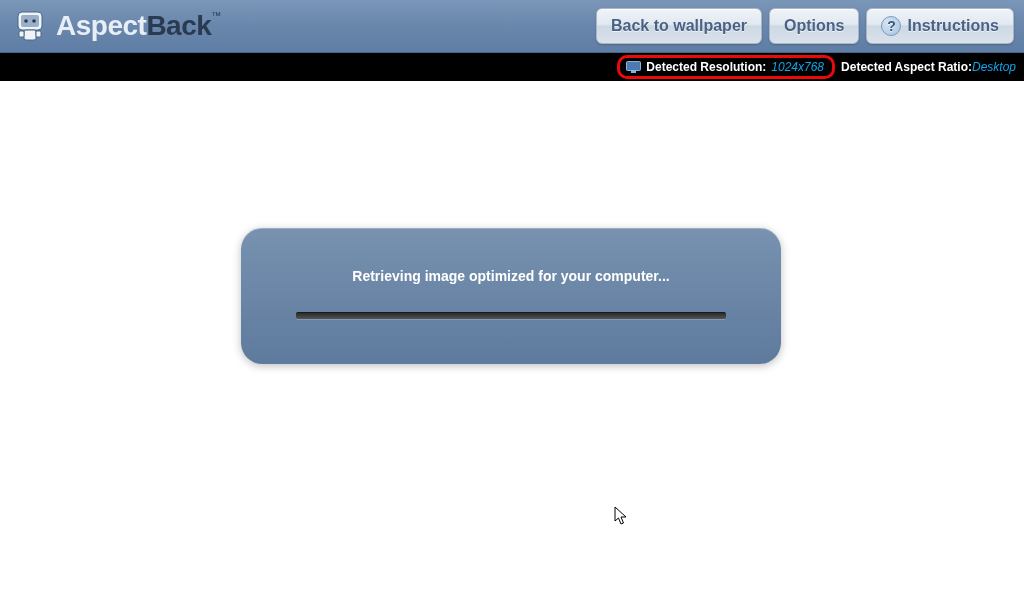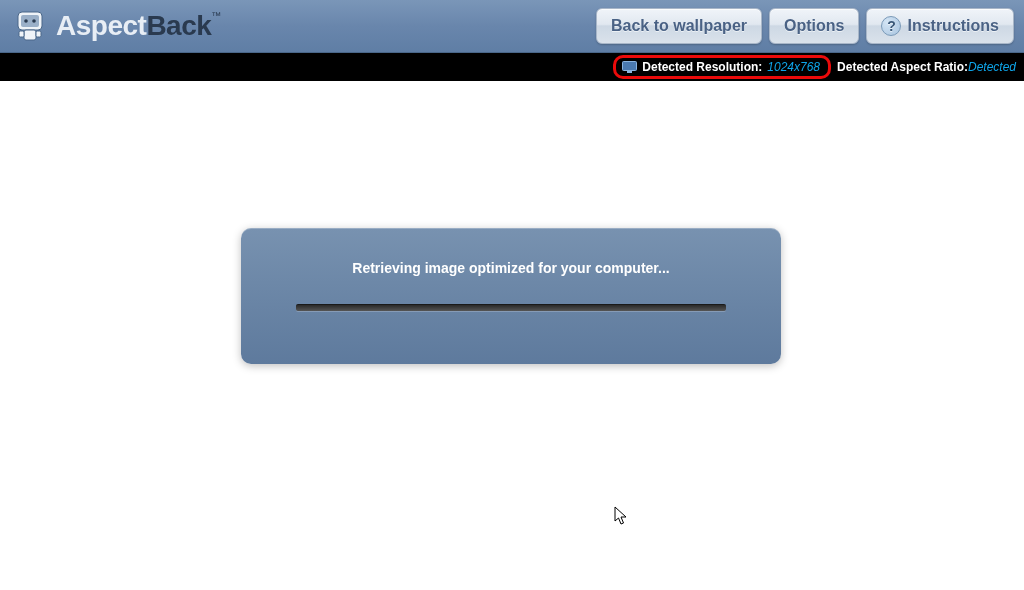--- a/index.html
+++ b/index.html
@@ -132,26 +132,26 @@
       height: calc(100% - 81px);
       background: #fff;
     }
     .loading-panel {
       position: absolute;
       left: 241px;
       top: 147px;
       width: 540px;
       height: 136px;
       background: linear-gradient(to bottom, #7892b0 0%, #6d88a8 40%, #5e7a9d 100%);
-      border-radius: 10px;
+      border-radius: 21px;
       box-shadow: 0 2px 8px rgba(0,0,0,0.25), inset 0 1px 0 rgba(255,255,255,0.25);
       display: flex;
       flex-direction: column;
       align-items: center;
-      padding-top: 32px;
+      padding-top: 40px;
     }
     .loading-text {
       color: #fff;
       font-size: 14px;
       font-weight: bold;
       font-family: Verdana, Arial, sans-serif;
       margin-bottom: 28px;
     }
     .progress-track {
       width: 430px;
@@ -210,21 +210,21 @@
       <svg viewBox="0 0 15 12">
         <rect x="0.5" y="0.5" width="14" height="9" rx="1" fill="#4b7ab0" stroke="#8ab4e0" stroke-width="1"></rect>
         <rect x="5" y="10" width="5" height="2" fill="#8ab4e0"></rect>
       </svg>
     </span>
     <span class="status-label">Detected Resolution:</span>
     <span class="status-value">1024x768</span>
   </div>
   <div class="status-group">
     <span class="status-label">Detected Aspect Ratio:</span>
-    <span class="status-value">Detected</span>
+    <span class="status-value">Desktop</span>
   </div>
 </div>
 
 <div class="content">
   <div class="loading-panel">
     <div class="loading-text">Retrieving image optimized for your computer...</div>
     <div class="progress-track"></div>
   </div>
   <div class="cursor">
     <svg viewBox="0 0 16 22">

